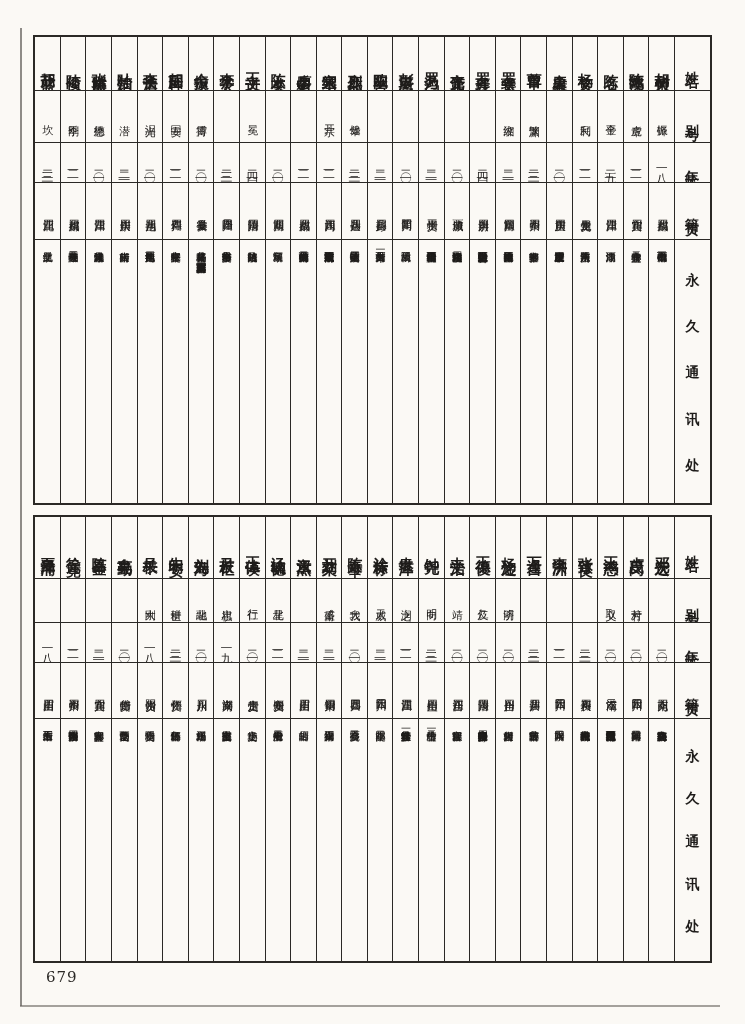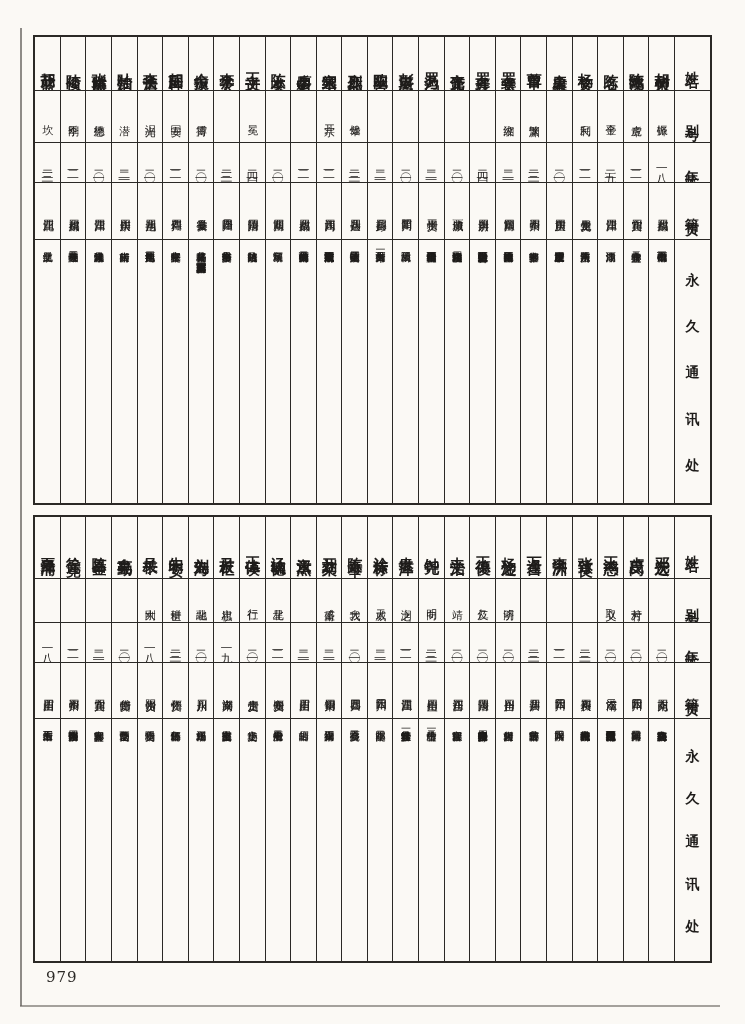--- a/index.html
+++ b/index.html
@@ -960,14 +960,14 @@
         </div>
         <div class="cell r-native">
           <span class="vtext native">四川眉山</span>
         </div>
         <div class="cell r-address">
           <span class="vtext address">眉山正东街十五号</span>
         </div>
       </div>
     </div>
 
-  <div class="page-number">979</div>
+  <div class="page-number">679</div>
 </div>
 
 </body></html>

